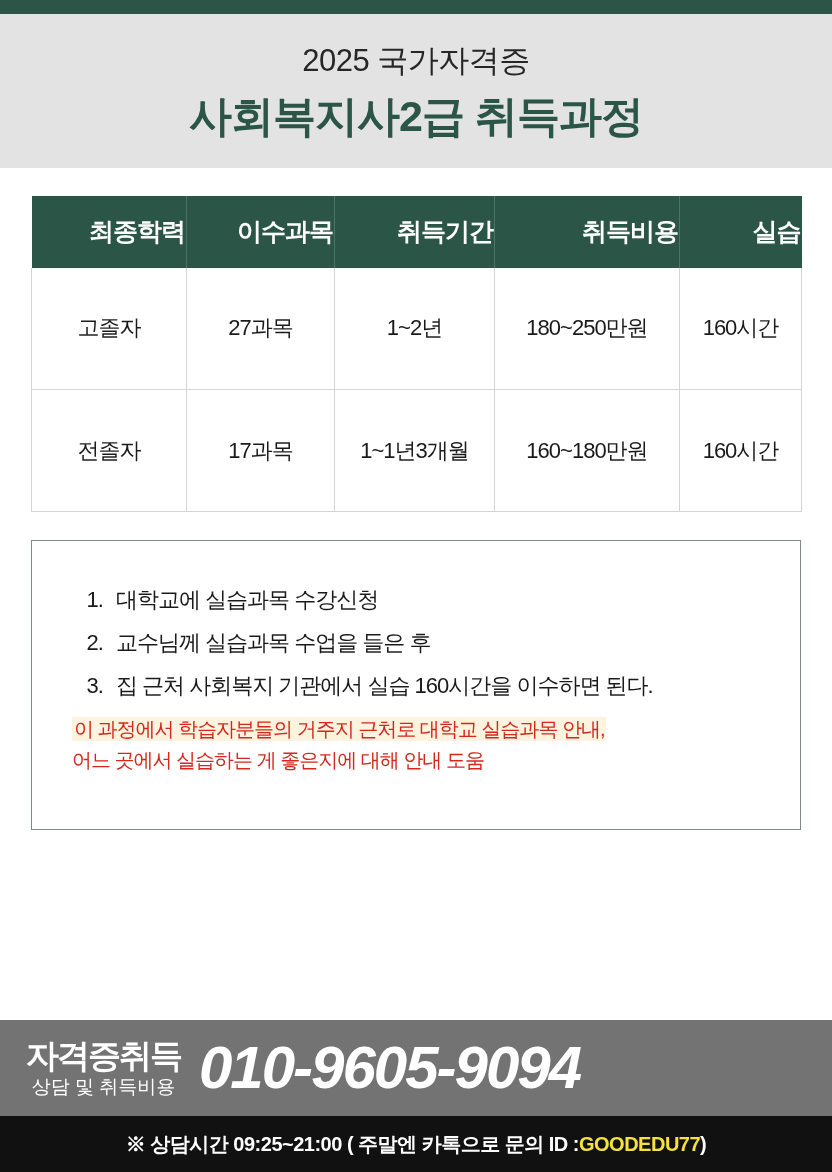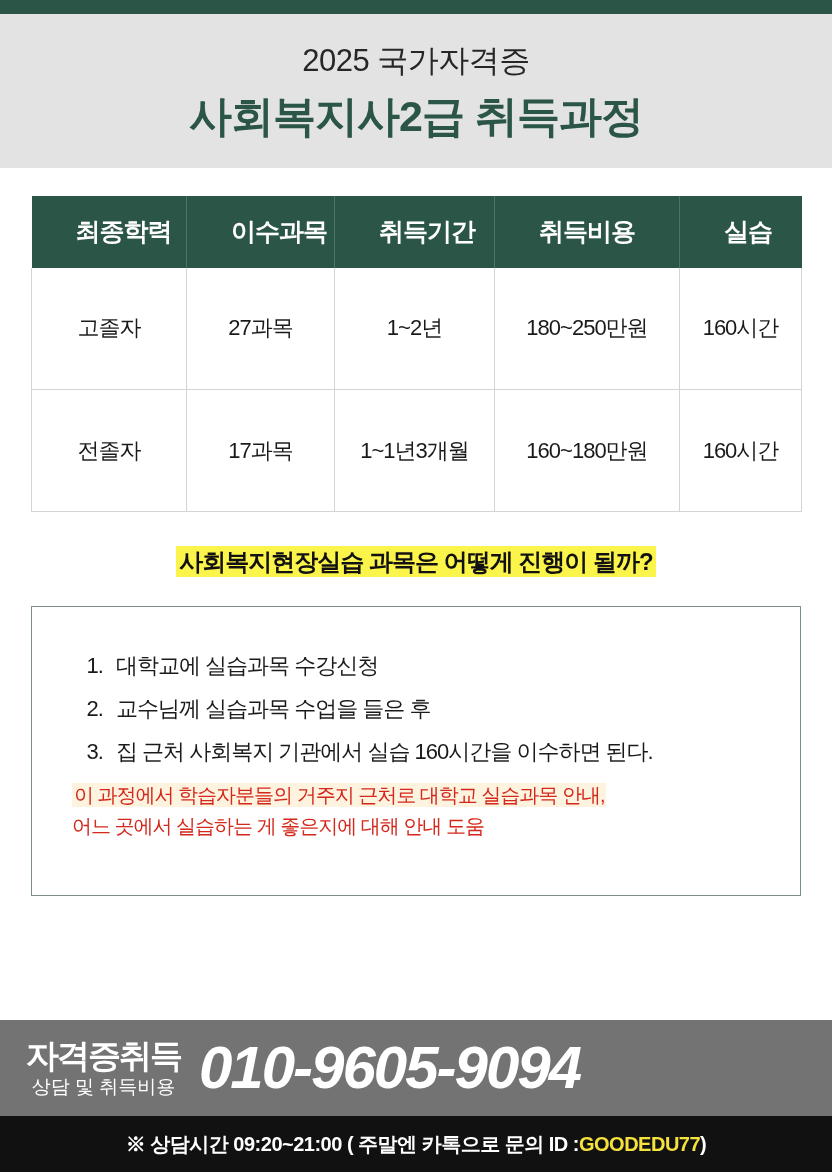--- a/index.html
+++ b/index.html
@@ -60,21 +60,21 @@
     table-layout: fixed;
   }
   table.course-table th {
     background: #2b5547;
     color: #ffffff;
     font-size: 25px;
     font-weight: bold;
     letter-spacing: -1px;
     height: 72px;
     border-right: 1px solid #4d7566;
-    text-align: left;
+    text-align: right;
     padding-left: 44px;
   }
   table.course-table th:last-child { border-right: none; }
   table.course-table td {
     font-size: 22px;
     color: #1a1a1a;
     height: 122px;
     text-align: center;
     letter-spacing: -1px;
     border: 1px solid #d4d4d4;
@@ -216,23 +216,20 @@
         <tr>
           <td>전졸자</td>
           <td>17과목</td>
           <td>1~1년3개월</td>
           <td>160~180만원</td>
           <td>160시간</td>
         </tr>
       </tbody>
     </table>
 
-    <div class="question-line">
-      <span class="hl">사회복지현장실습 과목은 어떻게 진행이 될까?</span>
-    </div>
 
     <div class="steps-box">
       <ol class="steps">
         <li>대학교에 실습과목 수강신청</li>
         <li>교수님께 실습과목 수업을 들은 후</li>
         <li>집 근처 사회복지 기관에서 실습 160시간을 이수하면 된다.</li>
       </ol>
       <div class="note">
         <span class="hl-soft">이 과정에서 학습자분들의 거주지 근처로 대학교 실습과목 안내,</span><br>
         <span>어느 곳에서 실습하는 게 좋은지에 대해 안내 도움</span>
@@ -243,18 +240,18 @@
 
   <div class="footer-contact">
     <div class="contact-left">
       <span class="l1">자격증취득</span>
       <span class="l2">상담 및 취득비용</span>
     </div>
     <div class="phone">010-9605-9094</div>
   </div>
 
   <div class="footer-bottom">
-    <span>※ 상담시간 09:20~21:00 ( 주말엔 카톡으로 문의 ID : </span>
+    <span>※ 상담시간 09:25~21:00 ( 주말엔 카톡으로 문의 ID : </span>
     <span class="kakao-id">GOODEDU77</span>
     <span> )</span>
   </div>
 
 </div>
 
 </body></html>

